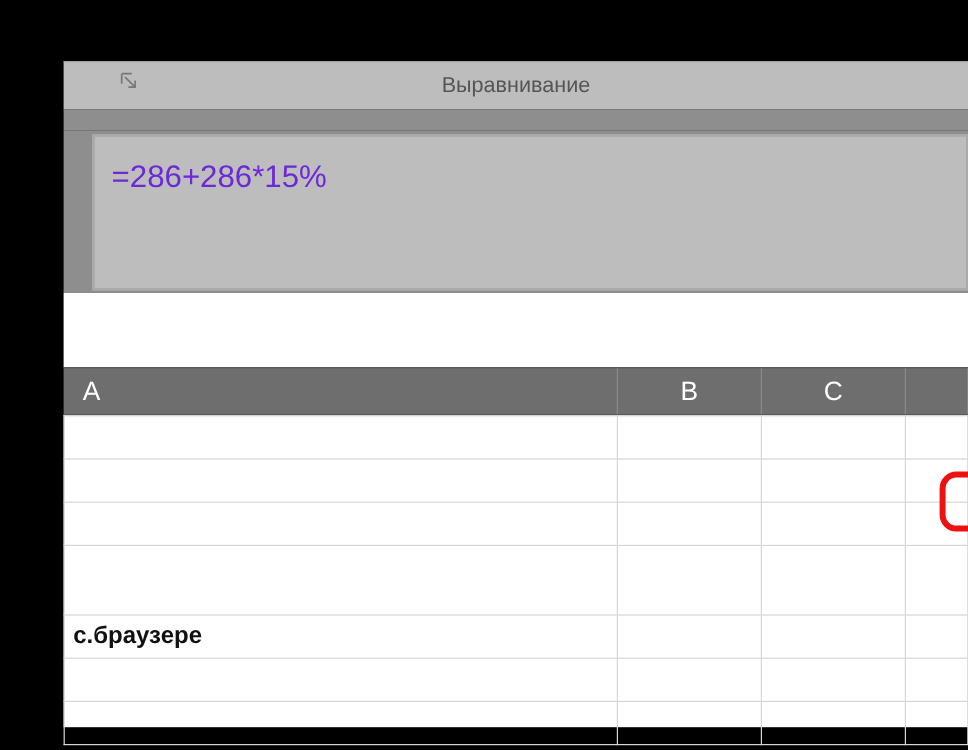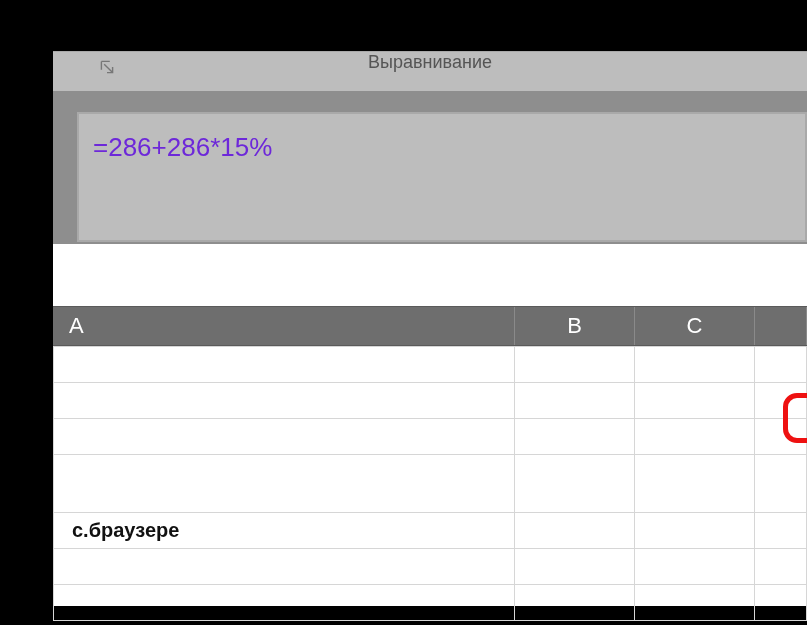--- a/index.html
+++ b/index.html
@@ -6,21 +6,21 @@
   html, body { width: 807px; height: 625px; overflow: hidden; font-family: Arial, sans-serif; background: #000; }
   .stage { position: relative; width: 807px; height: 625px; background: #000; }
 
   
   .ribbon-strip {
     position: absolute;
     left: 53px; top: 51px;
     width: 754px; height: 40px;
     background: #bdbdbd;
     border-top: 1px solid #a9a9a9;
-    display: flex; justify-content: center;
+    display: flex; align-items: center; justify-content: center;
     color: #555; font-size: 18px;
   }
   .dialog-launcher {
     position: absolute;
     left: 100px; top: 60px;
     width: 18px; height: 18px;
     color: #777; font-size: 11px;
   }
   .dialog-launcher svg { width: 14px; height: 14px; }
 
@@ -75,21 +75,21 @@
     position: absolute;
     left: 53px; top: 346px; width: 754px; height: 260px;
     background: #fff;
   }
   .grid table { border-collapse: collapse; width: 100%; }
   .grid td {
     border: 1px solid #d6d6d6;
     height: 36px;
     font-size: 20px;
     color: #111;
-    padding: 0 18px;
+    padding: 0 7px;
     vertical-align: middle;
   }
   .grid td.a { width: 462px; font-weight: bold; }
   .grid td.b { width: 120px; }
   .grid td.c { width: 120px; }
   .grid td.d { width: 52px; }
   .grid tr.tall td { height: 58px; }
 
   
   .red-mark {

